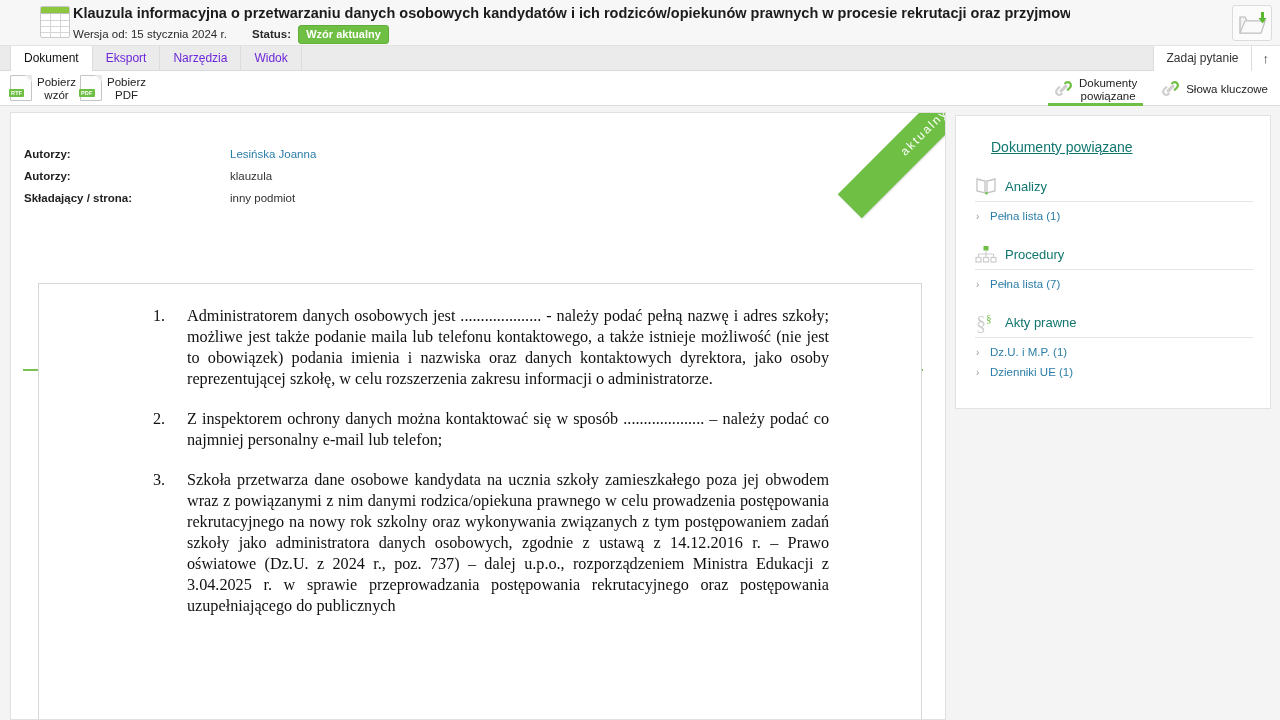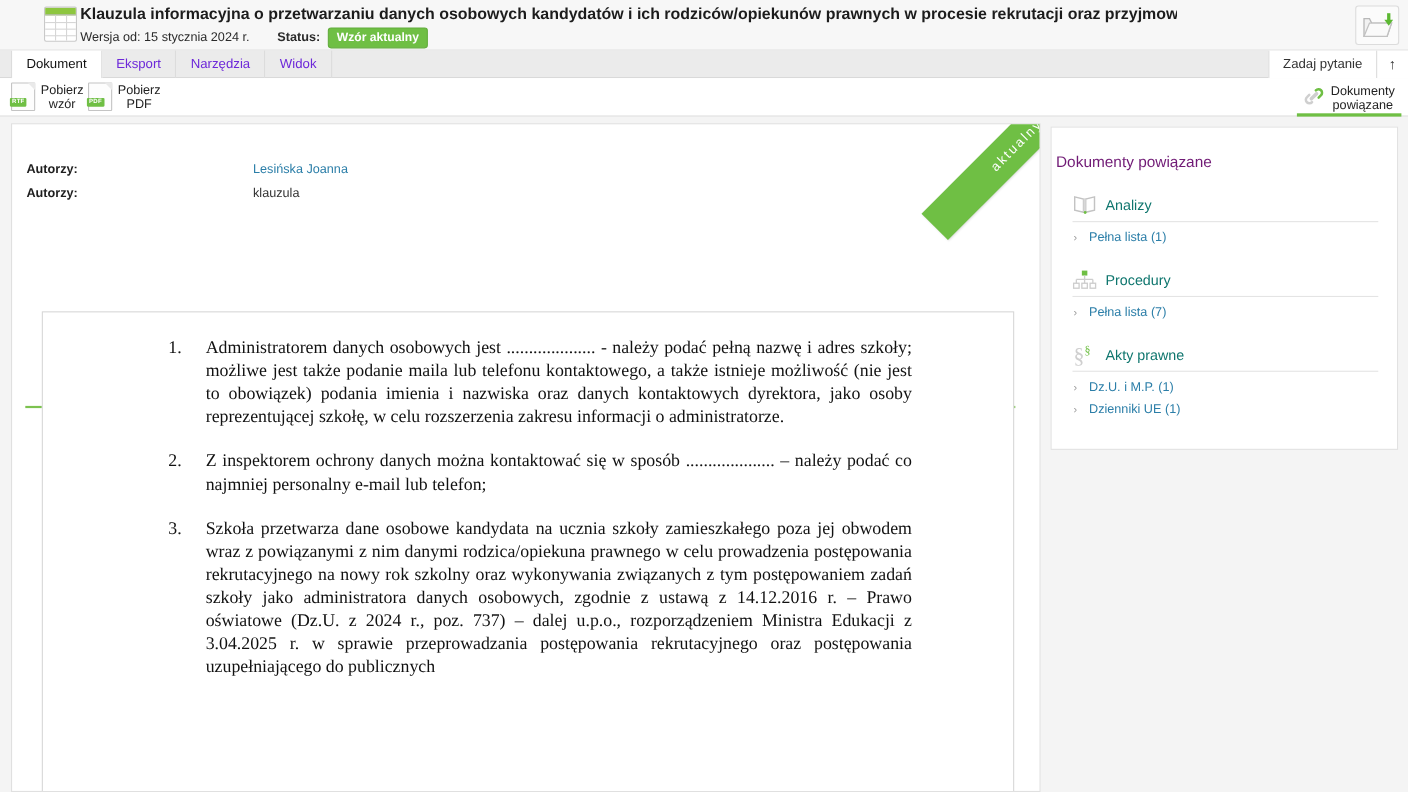--- a/index.html
+++ b/index.html
@@ -159,22 +159,22 @@
   }
   .clause { position: relative; padding-left: 38px; margin-bottom: 19px; text-align: justify; }
   .clause .num { position: absolute; left: 4px; top: 0; }
 
   
   .side-card {
     position: absolute; left: 955px; top: 9px; width: 316px; height: 294px;
     background: #ffffff; border: 1px solid #e2e2e2;
   }
   .side-title {
-    position: absolute; left: 4px; top: 23px;
-    font-size: 14px; color: #701a75;
+    position: absolute; left: 35px; top: 23px;
+    font-size: 14px; color: #0f766e; text-decoration: underline;
   }
   .sec { position: absolute; left: 19px; width: 278px; }
   .sec .head {
     position: relative; padding: 0 0 7px 30px; font-size: 13px; color: #0f766e;
     border-bottom: 1px solid #e4e4e4; height: 24px; line-height: 17px;
   }
   .sec .head .ic { position: absolute; left: 0; top: -2px; }
   .sec .lnk {
     display: block; position: relative; padding: 8px 0 0 15px;
     font-size: 11.5px; color: #2b7ea8; text-decoration: none;
@@ -256,20 +256,29 @@
       <span class="pad"></span><span class="chain">
         <svg width="19" height="19" viewBox="0 0 20 20">
           <path d="M7.5 12.5 L12.5 7.5" stroke="#cfcfcf" stroke-width="3.4" fill="none" stroke-linecap="round"></path>
           <path d="M11.8 4.4 a3.4 3.4 0 1 1 4.8 4.8 l-2.1 2.1" stroke="#6fbf44" stroke-width="2.4" fill="none" stroke-linecap="round"></path>
           <path d="M8.2 15.6 a3.4 3.4 0 1 1 -4.8 -4.8 l2.1 -2.1" stroke="#cfcfcf" stroke-width="2.4" fill="none" stroke-linecap="round"></path>
         </svg>
       </span><span class="inner"><span>Dokumenty</span><br>
       <span>powiązane</span></span>
     </div>
 
+    <div class="tbtab">
+      <span class="pad"></span><span class="chain">
+        <svg width="19" height="19" viewBox="0 0 20 20">
+          <path d="M7.5 12.5 L12.5 7.5" stroke="#cfcfcf" stroke-width="3.4" fill="none" stroke-linecap="round"></path>
+          <path d="M11.8 4.4 a3.4 3.4 0 1 1 4.8 4.8 l-2.1 2.1" stroke="#6fbf44" stroke-width="2.4" fill="none" stroke-linecap="round"></path>
+          <path d="M8.2 15.6 a3.4 3.4 0 1 1 -4.8 -4.8 l2.1 -2.1" stroke="#cfcfcf" stroke-width="2.4" fill="none" stroke-linecap="round"></path>
+        </svg>
+      </span><span class="inner">Słowa kluczowe</span>
+    </div>
 
   </div>
 </div>
 
 <div class="main">
 
   <div class="doc-card">
 
     <div class="ribbon">
       <div class="band">aktualny</div>
@@ -280,20 +289,24 @@
         <tbody>
             <tr>
           <td class="k">Autorzy:</td>
           <td class="v">
                 <a href="#">Lesińska Joanna</a>
               </td>
         </tr>
         <tr>
           <td class="k">Autorzy:</td>
           <td class="v">klauzula</td>
+        </tr>
+        <tr>
+          <td class="k">Składający / strona:</td>
+          <td class="v">inny podmiot</td>
         </tr>
       </tbody>
         </table>
     </div>
 
     <div class="divider"></div>
 
     <div class="page">
       <div class="doctext">
 

